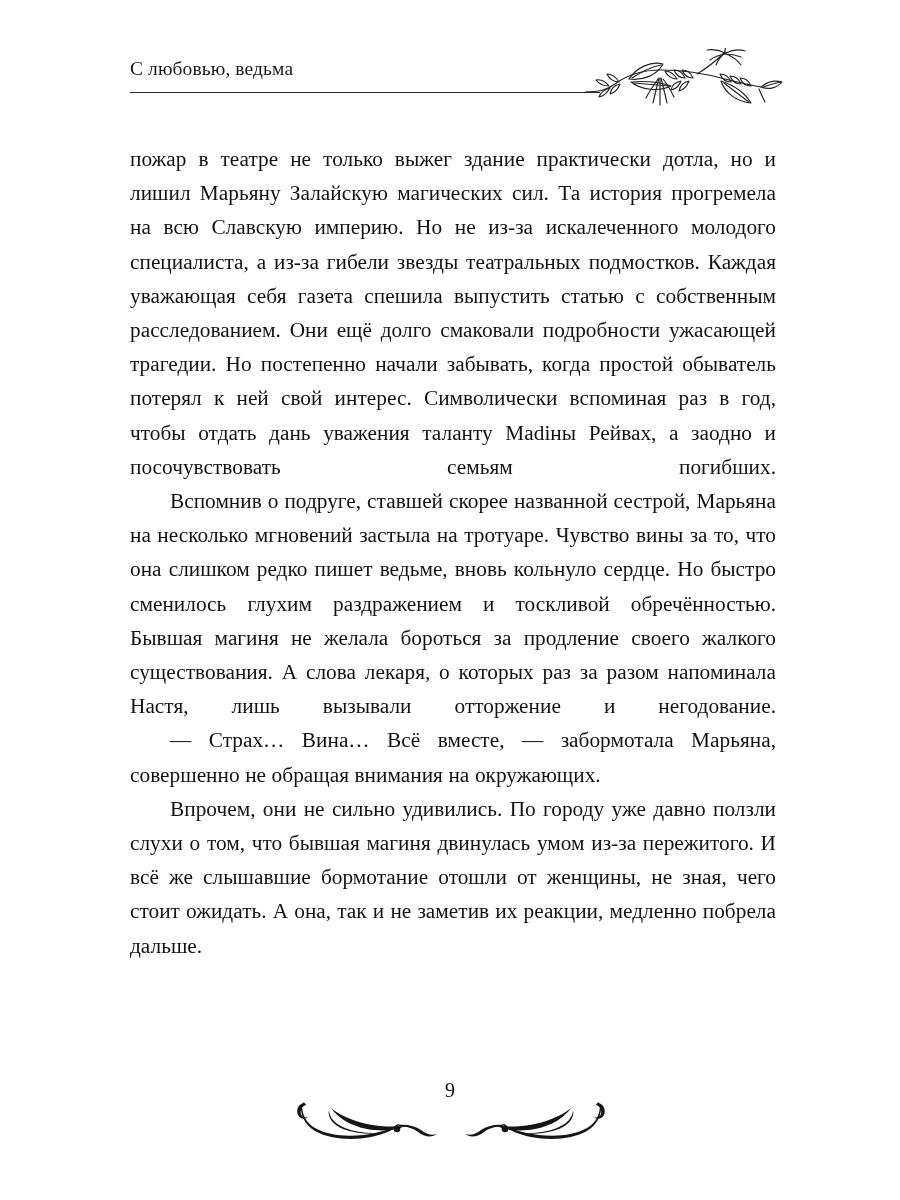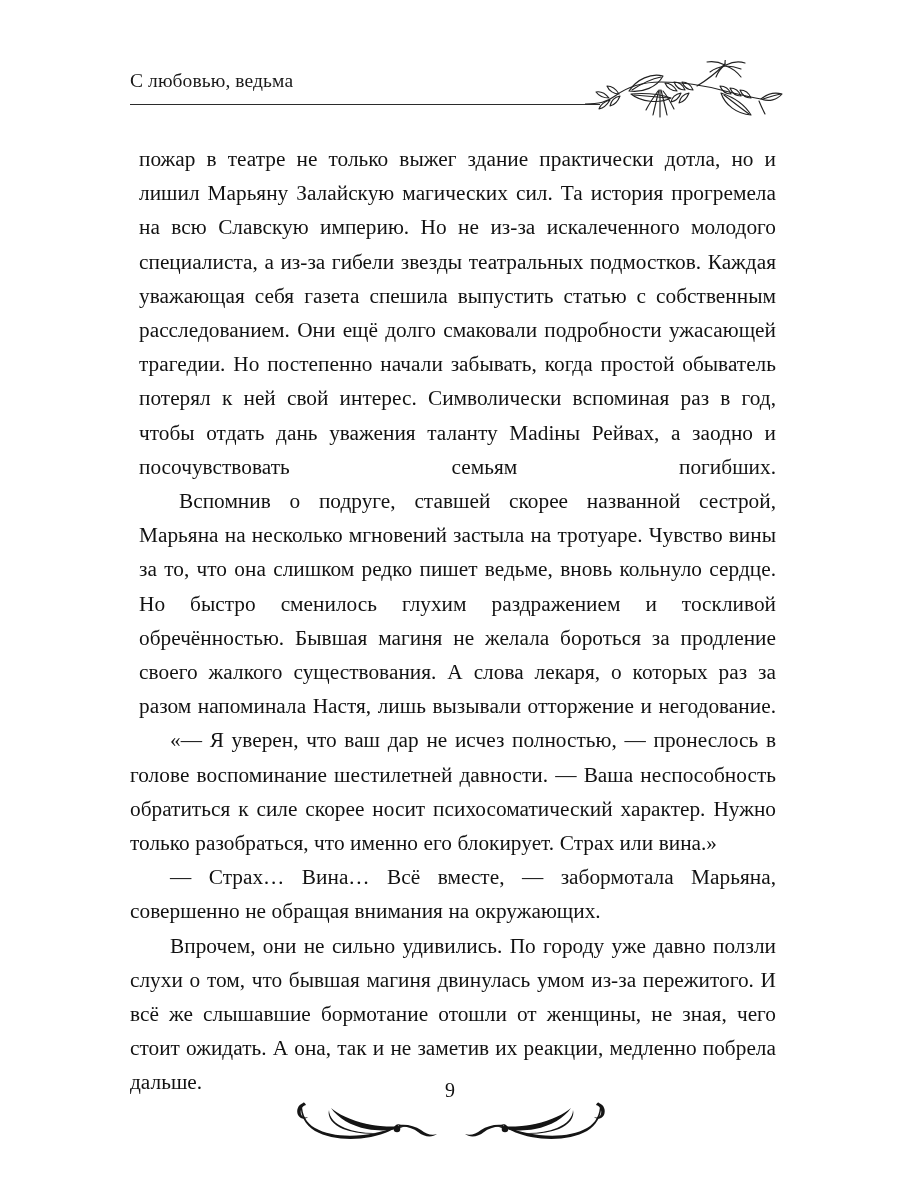--- a/index.html
+++ b/index.html
@@ -21,21 +21,21 @@
     position: absolute;
     inset: 0;
     width: 900px;
     height: 1200px;
   }
 
   
   .running-head {
     position: absolute;
     left: 130px;
-    top: 68px;
+    top: 56px;
     width: 645px;
     height: 52px;
   }
   .running-head-title {
     position: absolute;
     left: 0;
     top: 0;
     font-size: 19.5px;
     line-height: 26px;
     letter-spacing: 0.1px;
@@ -78,21 +78,20 @@
     word-spacing: 0.2px;
     -webkit-hyphens: manual;
     hyphens: manual;
   }
   .para.no-indent {
     text-indent: 0;
   }
   
   .para.justify-last {
     text-align-last: justify;
-    margin-left: 9px;
   }
 
   
   .footer {
     position: absolute;
     left: 0;
     top: 1078px;
     width: 900px;
     height: 70px;
   }
@@ -172,21 +171,20 @@
 
       <path d="M176 39 C 182 34, 190 32, 197 34 C 192 40, 184 42, 176 39 Z"></path>
       <path d="M178 39 C 184 37, 190 35, 196 34"></path>
       <path d="M174 41 C 176 46, 178 50, 180 54"></path>
     </svg>
   </div>
 
   <div class="body-text">
     <p class="para no-indent justify-last">пожар в театре не только выжег здание практически дотла, но и лишил Марьяну Залайскую магических сил. Та история прогремела на всю Славскую империю. Но не из-за искалеченного молодого специалиста, а из-за гибели звезды театральных подмостков. Каждая уважающая себя газета спешила выпустить статью с собственным расследованием. Они ещё долго смаковали подробности ужасающей трагедии. Но постепенно начали забывать, когда простой обыватель потерял к ней свой интерес. Символически вспоминая раз в год, чтобы отдать дань уважения таланту Madiны Рейвах, а заодно и посочувствовать семьям погибших.</p>
     <p class="para justify-last">Вспомнив о подруге, ставшей скорее названной сестрой, Марьяна на несколько мгновений застыла на тротуаре. Чувство вины за то, что она слишком редко пишет ведьме, вновь кольнуло сердце. Но быстро сменилось глухим раздражением и тоскливой обречённостью. Бывшая магиня не желала бороться за продление своего жалкого существования. А слова лекаря, о которых раз за разом напоминала Настя, лишь вызывали отторжение и негодование.</p>
-    <p class="para">«— Я уверен, что ваш дар не исчез полностью, — пронеслось в голове воспоминание шестилетней давности. — Ваша неспособность обратиться к силе скорее носит психосоматический характер. Нужно только разобраться, что именно его блокирует. Страх или вина.»</p>
     <p class="para">— Страх… Вина… Всё вместе, — забормотала Марьяна, совершенно не обращая внимания на окружающих.</p>
     <p class="para">Впрочем, они не сильно удивились. По городу уже давно ползли слухи о том, что бывшая магиня двинулась умом из-за пережитого. И всё же слышавшие бормотание отошли от женщины, не зная, чего стоит ожидать. А она, так и не заметив их реакции, медленно побрела дальше.</p>
   </div>
 
   <div class="footer">
 
     <div class="folio">9</div>
 
     <svg class="footer-ornament" viewBox="0 0 312 46" xmlns="http://www.w3.org/2000/svg" fill="#151515">
 

